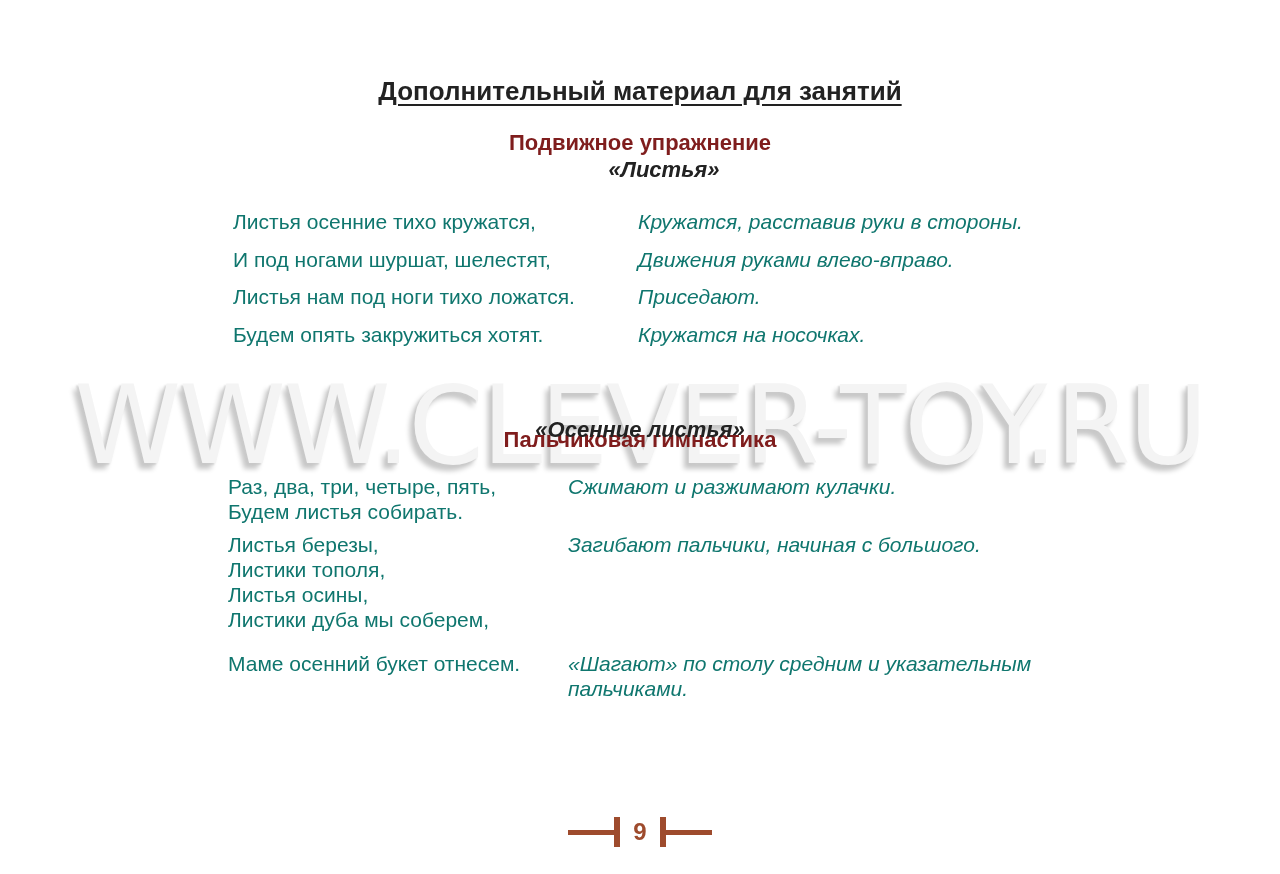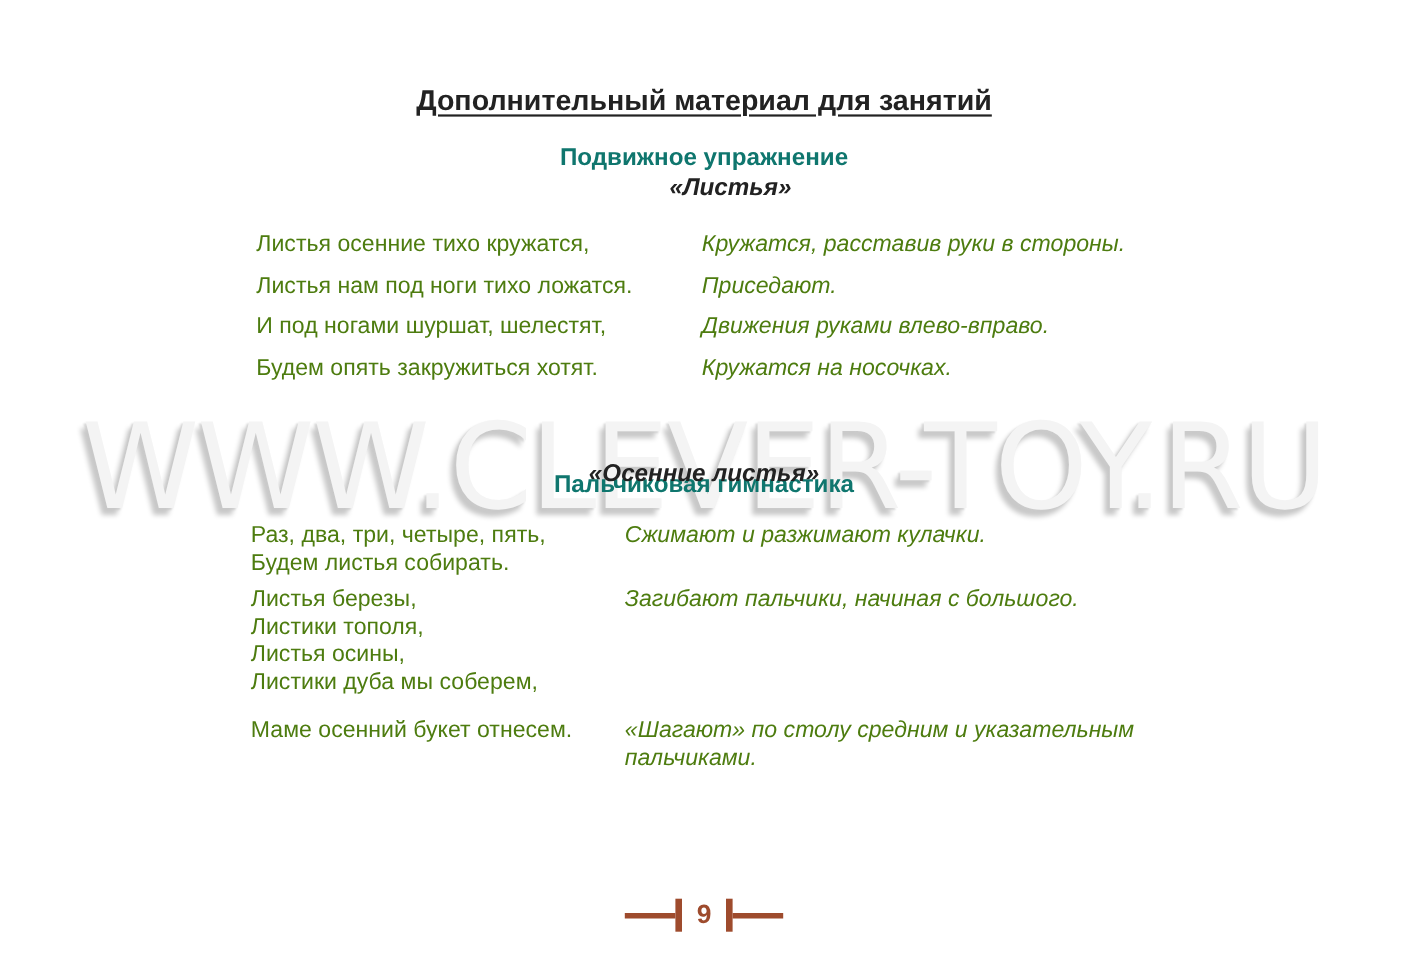--- a/index.html
+++ b/index.html
@@ -46,37 +46,37 @@
     text-underline-offset: 4px;
     text-decoration-thickness: 2px;
   }
 
   .section-heading {
     position: absolute;
     left: 0; right: 0;
     text-align: center;
     font-weight: bold;
     font-size: 22px;
-    color: #0f766e;
+    color: #7f1d1d;
   }
   .section-subtitle {
     position: absolute;
     left: 0; right: 0;
     text-align: center;
     font-weight: bold;
     font-style: italic;
     font-size: 22px;
     color: #222222;
   }
   .s1-heading   { top: 130px; }
   .s1-subtitle  { top: 157px; padding-left: 48px; }
   .s2-heading   { top: 390px; margin-top: 37px; }
   .s2-subtitle  { top: 417px; }
 
-  .doc-text { font-size: 21px; color: #4d7c0f; }
+  .doc-text { font-size: 21px; color: #0f766e; }
 
   
   .s1-rows { position: absolute; top: 210px; left: 233px; }
   .s1-row { display: flex; align-items: flex-start; height: 37.5px; }
   .s1-verse { width: 405px; }
   .s1-action { font-style: italic; }
 
   
   .s2-rows { position: absolute; top: 474px; left: 228px; }
   .s2-row { display: flex; align-items: flex-start; }
@@ -118,26 +118,26 @@
 
     <div class="section-heading s1-heading">Подвижное упражнение</div>
     <div class="section-subtitle s1-subtitle">«Листья»</div>
 
     <div class="s1-rows">
       <div class="s1-row">
         <div class="s1-verse doc-text">Листья осенние тихо кружатся,</div>
         <div class="s1-action doc-text">Кружатся, расставив руки в стороны.</div>
       </div>
       <div class="s1-row">
+        <div class="s1-verse doc-text">И под ногами шуршат, шелестят,</div>
+        <div class="s1-action doc-text">Движения руками влево-вправо.</div>
+      </div>
+      <div class="s1-row">
         <div class="s1-verse doc-text">Листья нам под ноги тихо ложатся.</div>
         <div class="s1-action doc-text">Приседают.</div>
-      </div>
-      <div class="s1-row">
-        <div class="s1-verse doc-text">И под ногами шуршат, шелестят,</div>
-        <div class="s1-action doc-text">Движения руками влево-вправо.</div>
       </div>
       <div class="s1-row">
         <div class="s1-verse doc-text">Будем опять закружиться хотят.</div>
         <div class="s1-action doc-text">Кружатся на носочках.</div>
       </div>
     </div>
 
     <div class="section-heading s2-heading">Пальчиковая гимнастика</div>
     <div class="section-subtitle s2-subtitle">«Осенние листья»</div>
 

